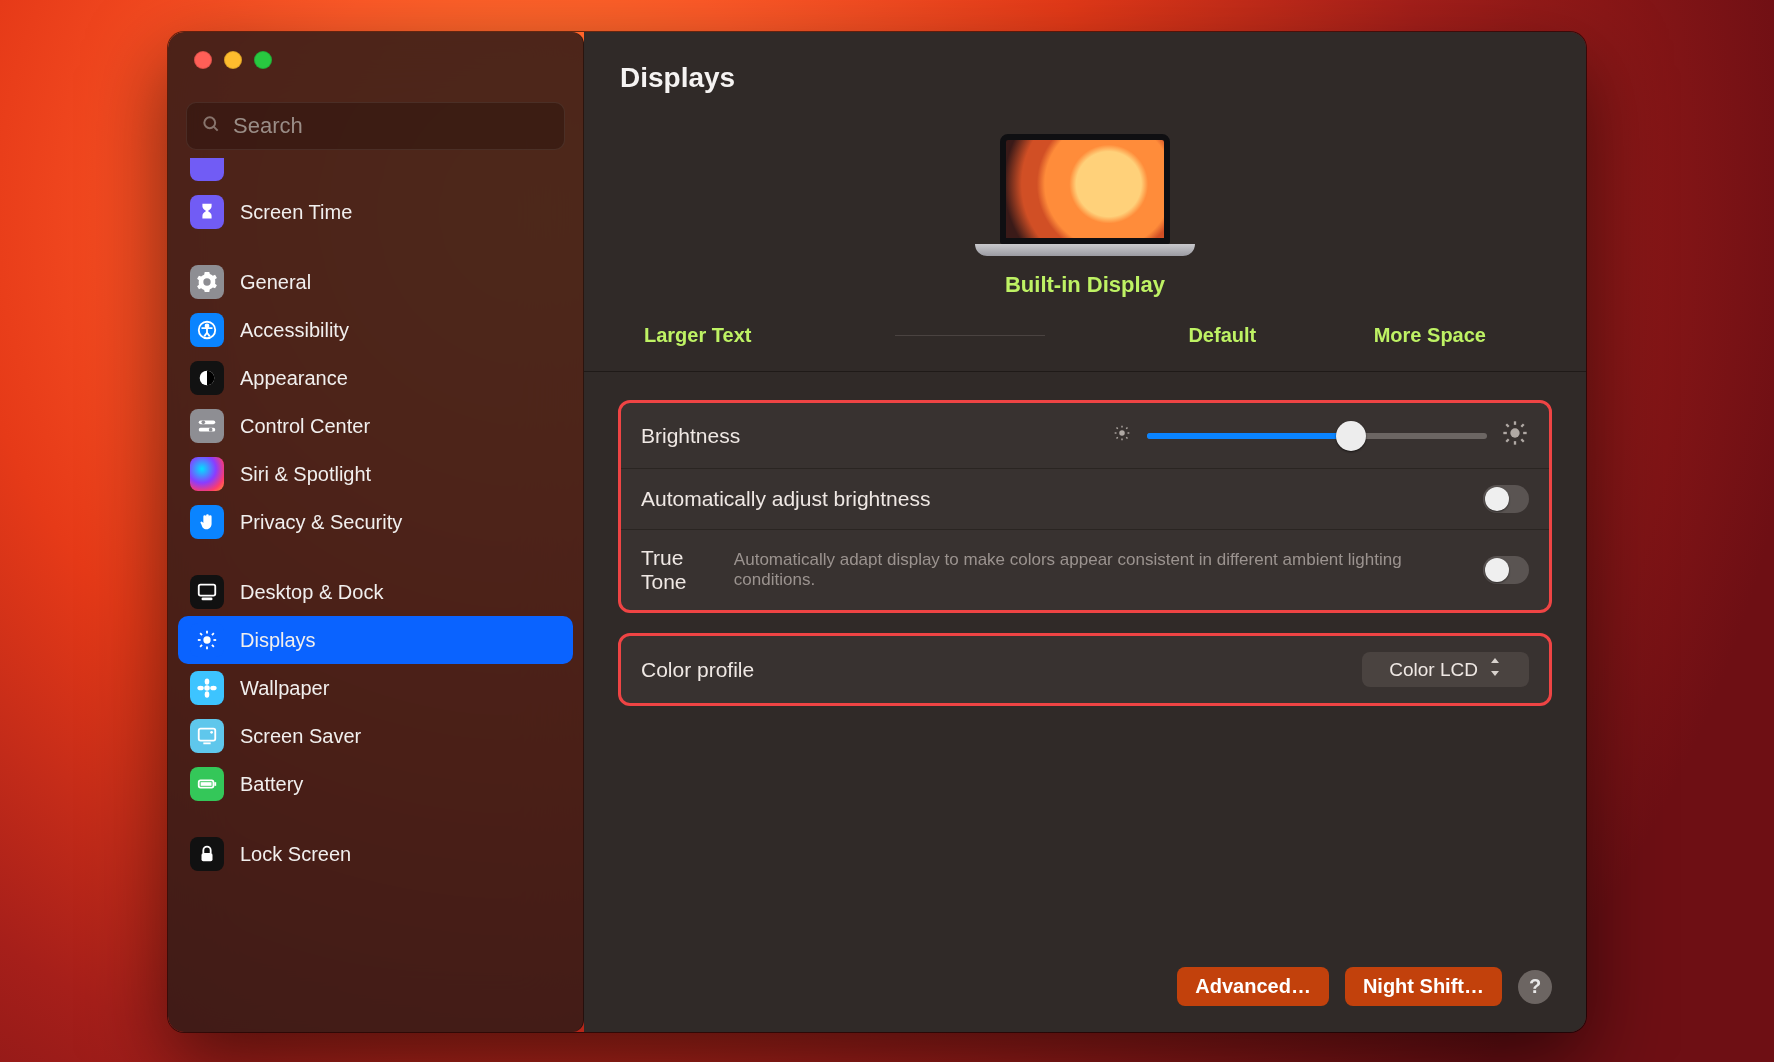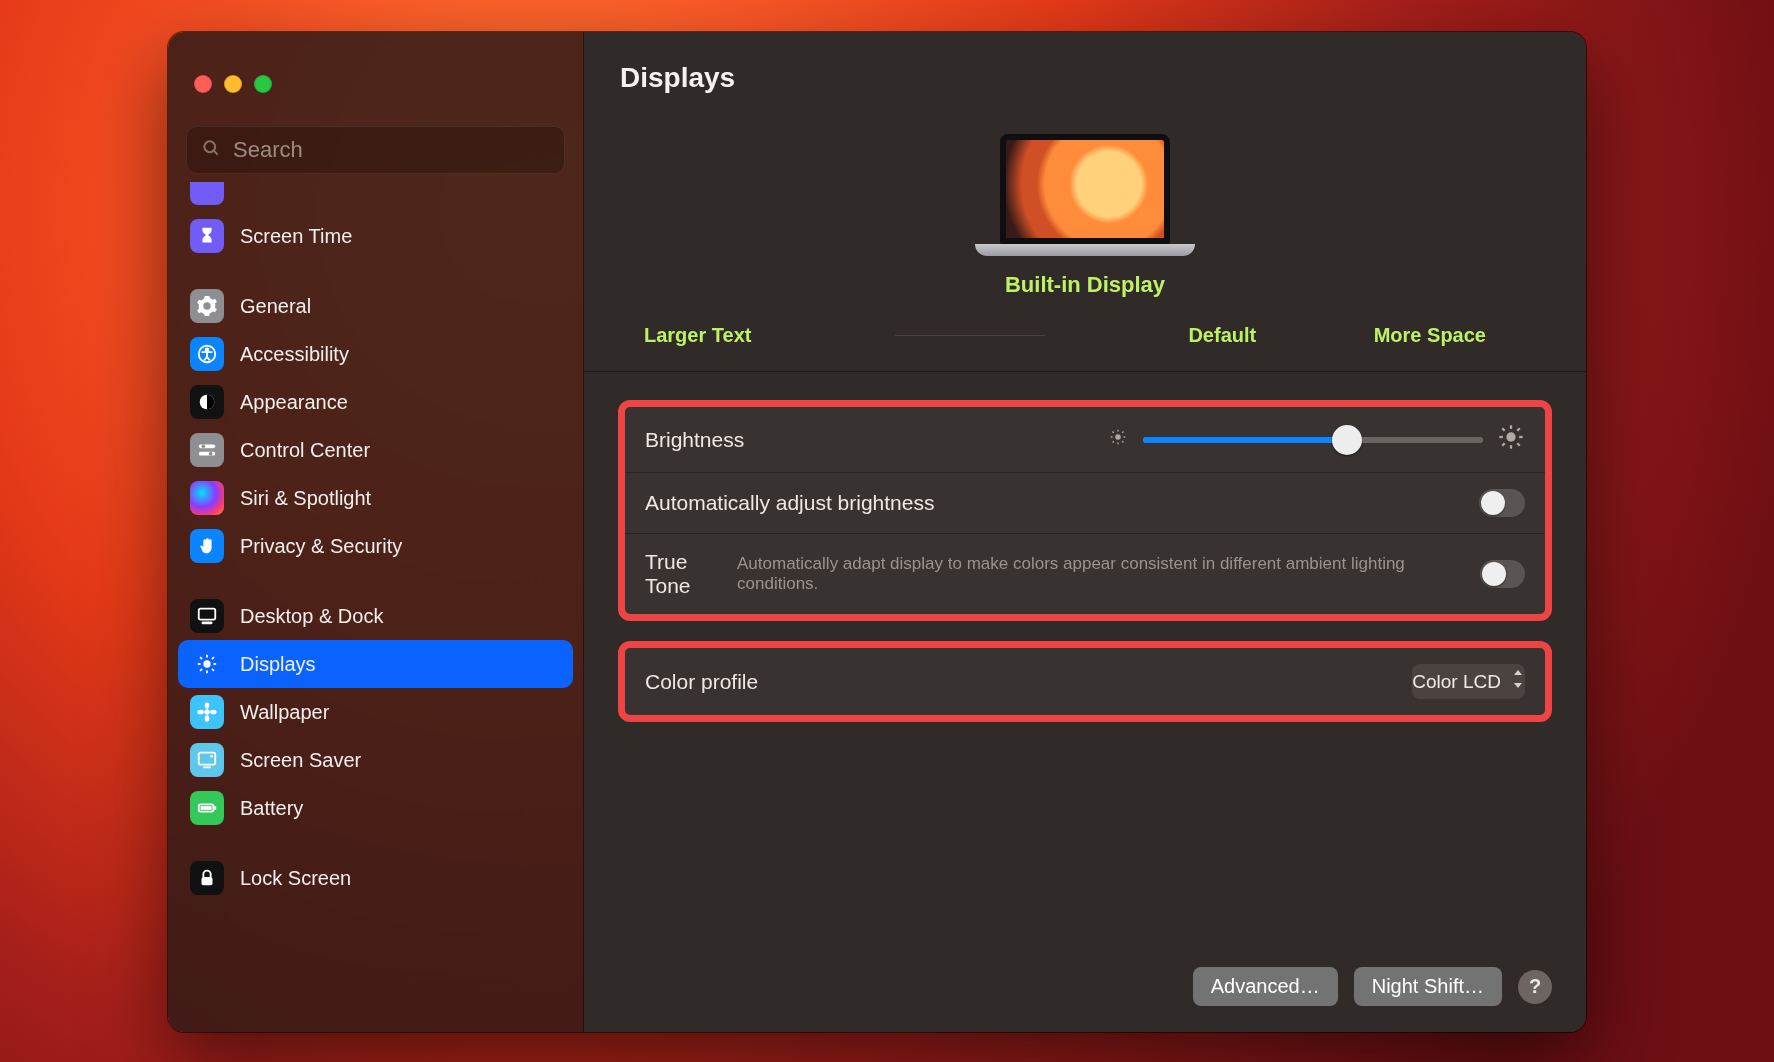--- a/index.html
+++ b/index.html
@@ -23,21 +23,22 @@
     box-shadow: 0 30px 80px rgba(0,0,0,.55), 0 0 0 1px rgba(0,0,0,.55);
   }
   
   .sidebar {
     width: 416px;
     flex: 0 0 416px;
     background: rgba(48,27,23,.86);
     backdrop-filter: blur(30px);
     border-right: 1px solid rgba(0,0,0,.45);
     display: flex; flex-direction: column;
-    padding-top: 32px;
+    padding-top: 8px;
+    border-radius: 12px;
   }
   .traffic {
     display: flex; gap: 12px; padding-left: 26px; height: 40px; align-items:center;
   }
   .tl { width: 18px; height:18px; border-radius:50%; }
   .tl.red { background:#ff5f57; box-shadow: inset 0 0 0 1px rgba(0,0,0,.15);}
   .tl.yel { background:#febc2e; box-shadow: inset 0 0 0 1px rgba(0,0,0,.15);}
   .tl.grn { background:#28c840; box-shadow: inset 0 0 0 1px rgba(0,0,0,.15);}
   .search-wrap { padding: 22px 18px 8px; }
   .search {
@@ -106,21 +107,21 @@
   }
   .device-name { font-size: 22px; font-weight:700; color:#bef264; margin-top:16px;}
   .res-row {
     display:flex; align-items:center; justify-content:space-between;
     padding: 14px 100px 0 60px;
     font-size: 20px; color:#bef264; font-weight:700;
   }
   .res-row .divider { flex:1; margin:0 26px; height:1px; background:#4a4341; align-self:center; max-width:150px;}
   .panel-stack { padding: 28px 34px 0; display:flex; flex-direction:column; gap:20px; }
   .panel {
-    background:#383230; border:7px solid #ef4444; border-radius:12px;
+    background:#383230; border:3px solid #ef4444; border-radius:12px;
   }
   .row {
     display:flex; align-items:center; justify-content:space-between;
     padding: 16px 20px; font-size: 21px; color:#efe8e4;
   }
   .row + .row { border-top:1px solid #2a2522; }
   .row .sub { font-size:17px; color:#9b938f; font-weight:400; margin-top:4px;}
   .row-col { display:flex; flex-direction:row;}
   
   .slider-wrap { display:flex; align-items:center; gap:14px; }
@@ -137,30 +138,30 @@
   
   .toggle {
     width:46px; height:28px; border-radius:14px; background:#5a5452; position:relative;
   }
   .toggle .dot {
     position:absolute; top:2px; left:2px; width:24px; height:24px; border-radius:50%;
     background:#efefef; box-shadow:0 1px 2px rgba(0,0,0,.5);
   }
   .select-pill {
     display:flex; align-items:center; gap:10px;
-    background:#4a4340; border-radius:8px; padding:6px 0; font-size:19px;
+    background:#4a4340; border-radius:8px; padding:6px 27px; font-size:19px;
   }
   
   .footer {
     position:absolute; right:34px; bottom:26px;
     display:flex; gap:16px; align-items:center;
   }
   .btn {
-    background:#737373; color:#fff; border:0; border-radius:8px;
-    padding:8px 18px; font-size:20px; font-weight:400; cursor:default;
+    background:#c2410c; color:#fff; border:0; border-radius:8px;
+    padding:8px 18px; font-size:20px; font-weight:700; cursor:default;
   }
   .help {
     width:34px; height:34px; border-radius:50%; background:#6c6562;
     display:flex; align-items:center; justify-content:center; font-size:20px; font-weight:700;
   }
 </style>
 </head>
 <body>
 
 <div class="window">

